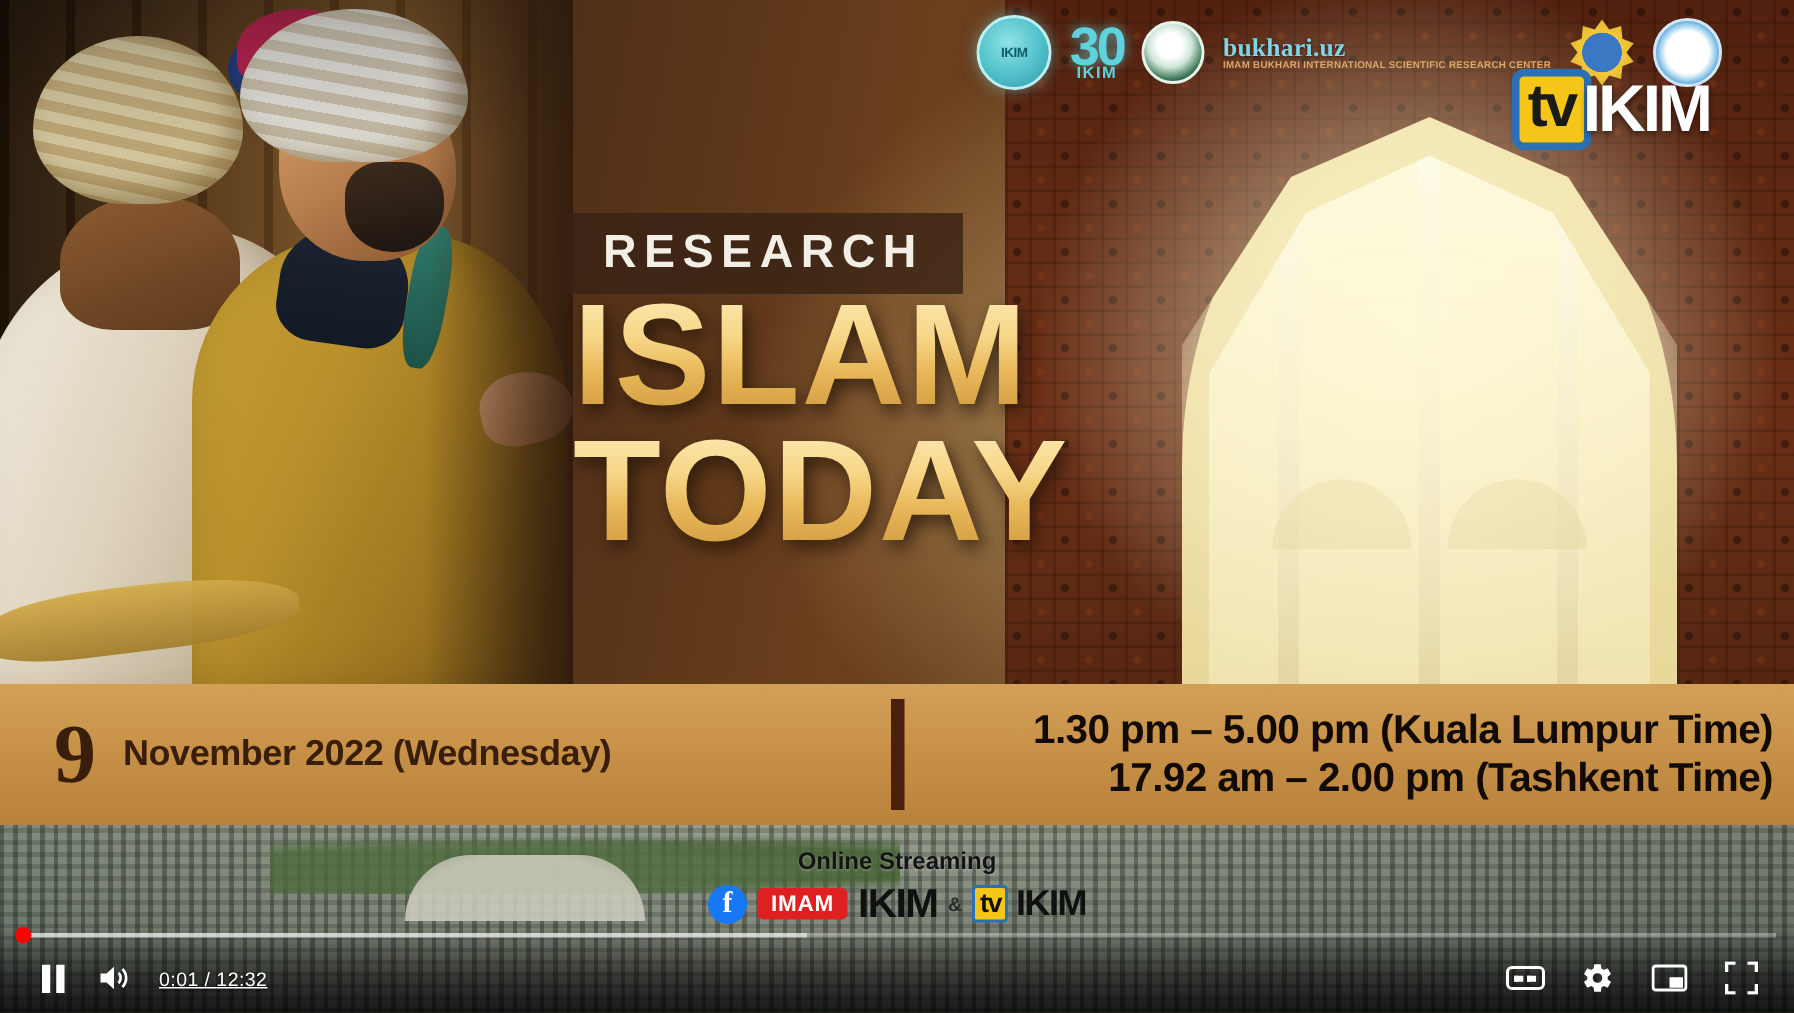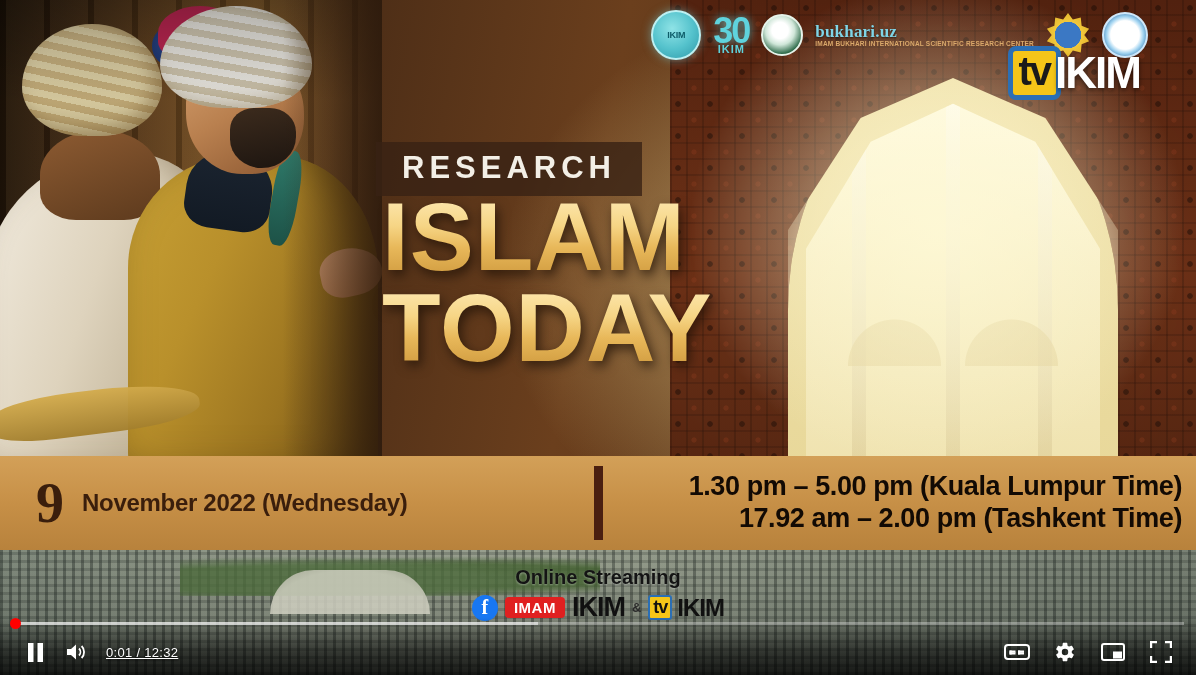--- a/index.html
+++ b/index.html
@@ -316,21 +316,21 @@
     background: radial-gradient(ellipse at 30% 60%, #4d6b3c 0 42%, rgba(0,0,0,0) 70%),
                 radial-gradient(ellipse at 70% 50%, #42602f 0 40%, rgba(0,0,0,0) 70%);
     opacity: .8;
   }
 
   .streaming {
     position: absolute; left: 0; right: 0; top: 566px; z-index: 7;
     display: flex; flex-direction: column; align-items: center; gap: 3px;
   }
   .streaming-label {
-    font-size: 20px; font-weight: bold; color: #141414;
+    font-size: 16px; font-weight: bold; color: #141414;
     text-shadow: 0 1px 2px rgba(255,255,255,.35);
   }
   .streaming-row { display: flex; align-items: center; gap: 7px; }
   .fb-icon {
     width: 26px; height: 26px; border-radius: 50%;
     background: #1877f2; color: #fff;
     font-family: "Liberation Serif", serif;
     font-size: 20px; font-weight: bold; line-height: 24px; text-align: center;
   }
   .live-chip {

